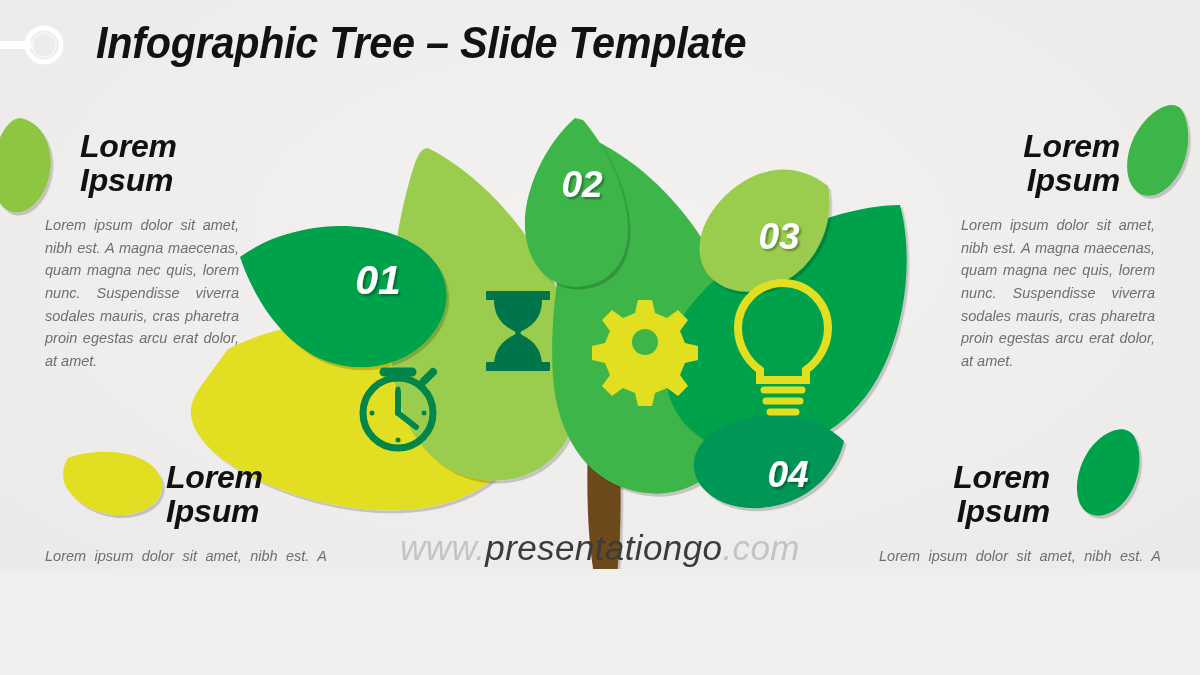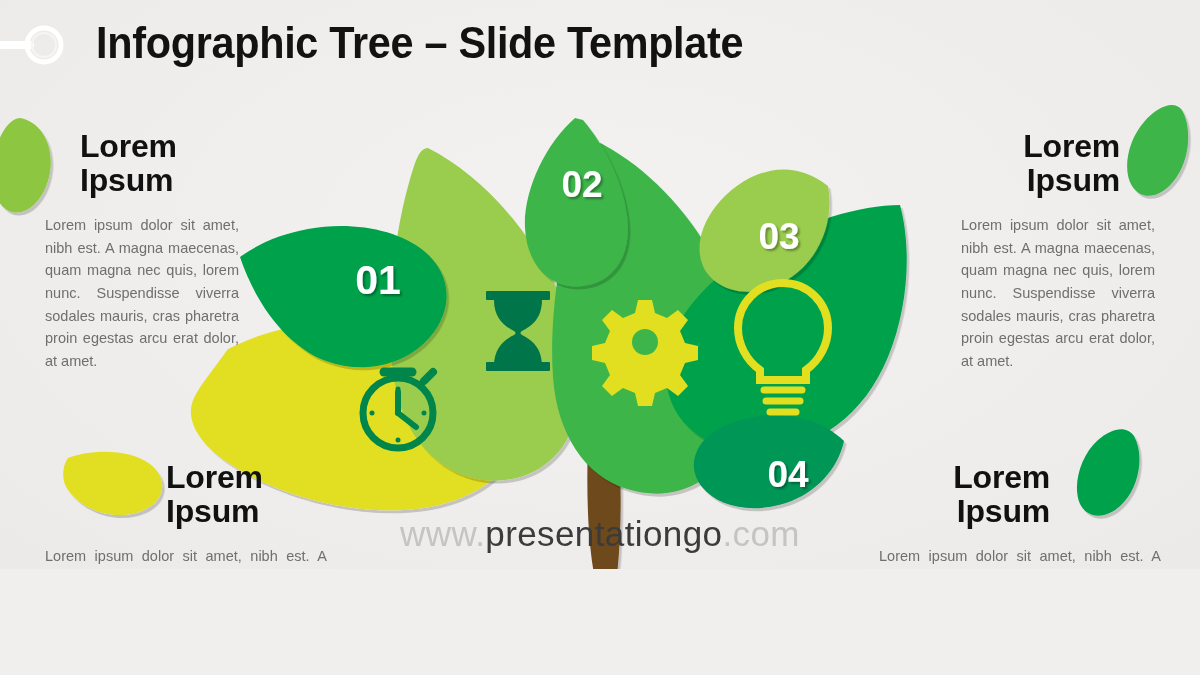--- a/index.html
+++ b/index.html
@@ -6,20 +6,21 @@
   html,body{margin:0;padding:0;}
   body{
     width:1200px;height:675px;overflow:hidden;
     font-family:"Liberation Sans",sans-serif;
     background:#f0efee;
   }
   .slide{
     position:relative;width:1200px;height:569px;
     background:radial-gradient(ellipse at 50% 42%, #f3f2f1 0%, #efeeed 55%, #eceae9 100%);
     overflow:hidden;
+    font-style:italic;
   }
   
   .corner-deco{position:absolute;left:-2px;top:22px;width:80px;height:46px;}
   
   .title{
     position:absolute;left:96px;top:18px;width:860px;
     font-family:"Liberation Sans Narrow","Liberation Sans",sans-serif;
     font-weight:bold;font-size:44px;letter-spacing:-0.3px;
     color:#121212;white-space:nowrap;
     transform:scaleX(0.94);transform-origin:left center;
@@ -42,21 +43,21 @@
   .blk-bl{left:28px;top:461px;width:316px;}
   .blk-bl .head{padding-left:138px;}
   .blk-br{left:862px;top:461px;width:316px;}
   .blk-br .head{padding-right:128px;text-align:right;}
 
   
   .art{position:absolute;left:0;top:0;width:1200px;height:675px;}
 
   
   .footer{
-    position:absolute;left:0;right:0;bottom:18px;text-align:center;
+    position:absolute;left:0;right:0;bottom:4px;text-align:center;
     font-size:35px;letter-spacing:0.4px;line-height:1;
   }
   .footer .dim{color:#c4c4c4;}
   .footer .strong{color:#3b3b3b;}
   .numtxt{
     font-family:"Liberation Sans Narrow","Liberation Sans",sans-serif;
     font-weight:bold;fill:#ffffff;
   }
 </style>
 </head>

